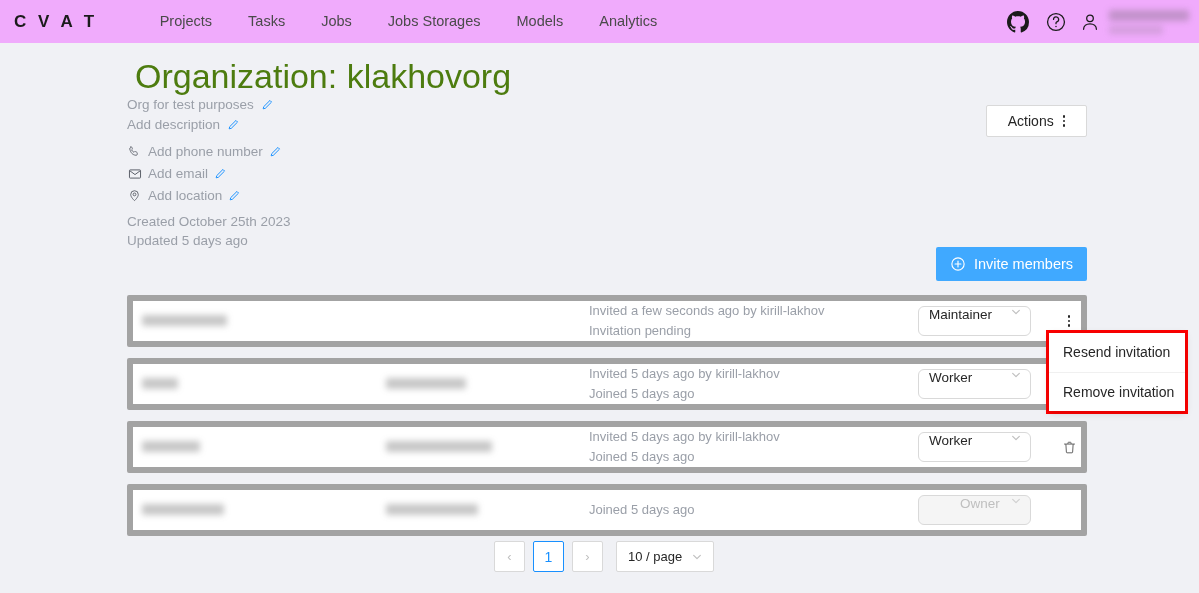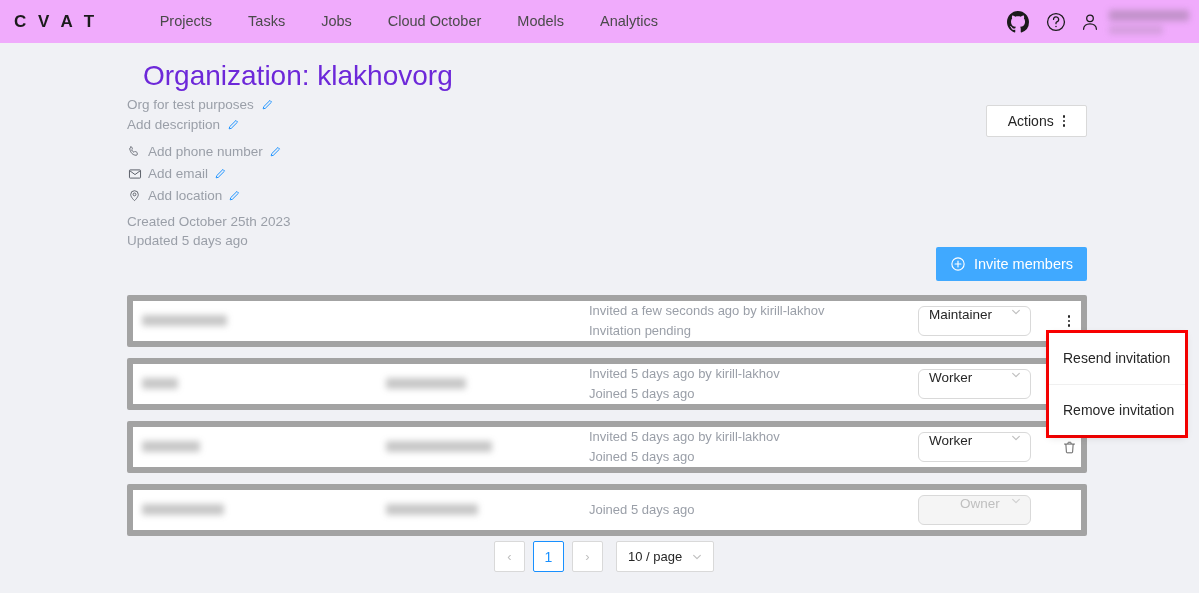--- a/index.html
+++ b/index.html
@@ -81,24 +81,24 @@
     background: #f0f1f5;
   }
 
   .content {
     position: absolute;
     left: 127px; top: 17px;
     width: 960px;
   }
 
   .org-title {
-    font-size: 28px;
-    color: #6d28d9;
+    font-size: 34px;
+    color: #4d7c0f;
     font-weight: 400;
-    margin: 0 0 3px 16px;
+    margin: 0 0 3px 8px;
     line-height: 32px;
   }
   .meta-line {
     display: flex; align-items: center;
     gap: 7px;
     line-height: 19px;
     margin-bottom: 1px;
     font-size: 13.5px;
     color: #9a9fa8;
   }
@@ -231,21 +231,21 @@
     position: absolute; left: 924px;
     width: 24px; height: 30px;
     display: flex; align-items: center; justify-content: center;
     cursor: pointer;
   }
 
   
   .ctx-wrap {
     position: absolute;
     left: 1046px; top: 287px;
-    width: 142px; height: 108px;
+    width: 142px; height: 84px;
     border: 3px solid #ff0000;
     background: #ffffff;
     z-index: 40;
   }
   .ctx-menu {
     position: absolute;
     left: 0; top: 0; right: 0; bottom: 0;
     background: #ffffff;
     box-shadow: 0 2px 8px rgba(0,0,0,0.15);
     display: flex; flex-direction: column;
@@ -302,21 +302,21 @@
 </head>
 <body>
 
 <div class="topbar">
   <div class="logo">C V A T</div>
 
   <div class="nav">
     <div class="nav-item">Projects</div>
     <div class="nav-item">Tasks</div>
     <div class="nav-item">Jobs</div>
-    <div class="nav-item">Cloud October</div>
+    <div class="nav-item">Jobs Storages</div>
     <div class="nav-item">Models</div>
     <div class="nav-item">Analytics</div>
   </div>
 
   <div class="topbar-right">
     <div class="icon-btn">
       <svg width="22" height="22" viewBox="0 0 16 16" fill="#1b1b1b" aria-hidden="true">
         <path d="M8 0C3.58 0 0 3.58 0 8c0 3.54 2.29 6.53 5.47 7.59.4.07.55-.17.55-.38
         0-.19-.01-.82-.01-1.49-2.01.37-2.53-.49-2.69-.94-.09-.23-.48-.94-.82-1.13-.28-.15-.68-.52-.01-.53.63-.01
         1.08.58 1.23.82.72 1.21 1.87.87 2.33.66.07-.52.28-.87.51-1.07-1.78-.2-3.64-.89-3.64-3.95

